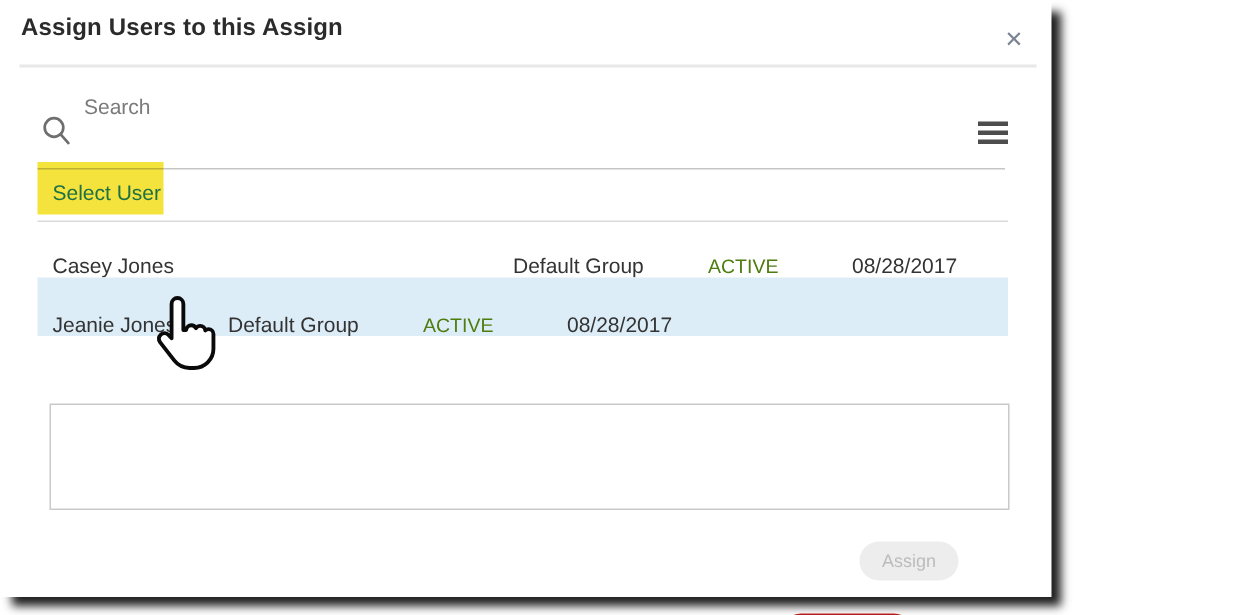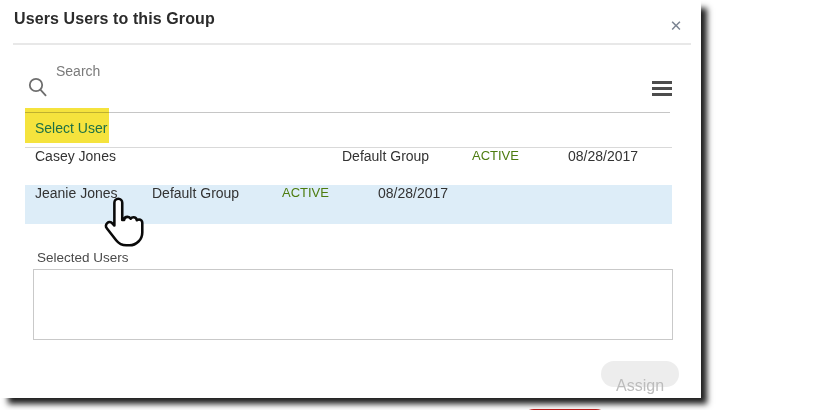--- a/index.html
+++ b/index.html
@@ -70,21 +70,21 @@
     font-size: 14px; font-weight: 400; color: #1e7145;
   }
   .select-divider {
     position: absolute; left: 25px; top: 147px;
     width: 647px; height: 1px; background: #d9d9d9;
   }
 
   
   .user-table { position: absolute; left: 25px; top: 148px; width: 647px; }
   .user-row {
-    display: flex; align-items: flex-start;
+    display: flex; align-items: flex-end;
     height: 37px; font-size: 14px; color: #333;
     cursor: pointer;
   }
   .user-row.selected { background: #ddedf8; height: 39px; }
   .cell { white-space: nowrap; overflow: hidden; }
   .cell.name  { width: 127px; padding-left: 10px; }
   .cell.email { width: 190px; }
   .cell.group { width: 130px; }
   .cell.status{ width: 96px; font-size: 13px; color: #4d7c0f; }
   .cell.date  { flex: 1; }
@@ -105,34 +105,34 @@
 
   
   .cancel-btn {
     position: absolute; left: 521px; top: 361px;
     height: 26px; padding: 0 18px;
     background: #fff; border: 4px solid #b91c1c; border-radius: 14px;
     font-size: 14px; color: #4a4a4a; font-family: "Liberation Sans", sans-serif;
     cursor: pointer; line-height: 22px; margin-top: 48px;
   }
   .assign-btn {
-    position: absolute; left: 601px; top: 361px;
-    height: 26px; padding: 12px 15px;
+    position: absolute; left: 573px; top: 361px;
+    height: 26px; padding: 0 15px;
     background: #ededed; border: none; border-radius: 14px;
-    font-size: 16px; color: #bcbcbc; font-family: "Liberation Sans", sans-serif;
+    font-size: 12px; color: #bcbcbc; font-family: "Liberation Sans", sans-serif;
     cursor: default; line-height: 26px;
   }
 </style>
 </head>
 <body>
 
 <div class="stage">
   <div class="dialog">
 
-    <div class="dialog-title">Users Users to this Group</div>
+    <div class="dialog-title">Assign Users to this Assign</div>
     <button class="close-btn">✕</button>
     <div class="header-divider"></div>
 
     <span class="search-icon">
       <svg width="21" height="23" viewBox="0 0 21 23">
         <circle cx="9" cy="9" r="6.2" fill="none" stroke="#6e6e6e" stroke-width="1.8"></circle>
         <line x1="13.6" y1="13.8" x2="18.6" y2="19.4" stroke="#6e6e6e" stroke-width="1.8" stroke-linecap="round"></line>
       </svg>
     </span>
     <input class="search-input" type="text" placeholder="Search" style="">
@@ -162,20 +162,19 @@
         <div class="cell date">08/28/2017</div>
       </div>
     </div>
 
     <span class="hand-cursor">
       <svg width="42" height="52" viewBox="0 0 31 38">
         <path d="M11.3 1.8c-1.6 0-2.9 1.3-2.9 2.9v16.9l-1.5-1.6c-1-1.1-2.7-1.2-3.8-.2-1.1 1-1.3 2.7-.3 3.8l6.9 8.9c1.8 2.3 4.6 3.7 7.5 3.7h2.3c5.2 0 9.5-4.3 9.5-9.5v-7.2c0-1.3-1.1-2.4-2.4-2.4-.6 0-1.2.2-1.6.6-.2-1.2-1.2-2.2-2.5-2.2-.9 0-1.6.4-2.1 1.1-.4-.8-1.3-1.4-2.3-1.4-1.3 0-2.4 1-2.5 2.3h-1.4V4.7c0-1.6-1.3-2.9-2.9-2.9z" fill="#ffffff" stroke="#0a0a0a" stroke-width="1.9" stroke-linejoin="round"></path>
       </svg>
     </span>
 
-    <div class="selected-users-label">Selected Users</div>
     <div class="selected-users-box"></div>
 
     <button class="cancel-btn">Cancel</button>
     <button class="assign-btn" disabled="">Assign</button>
 
   </div>
 </div>
 
 </body></html>

